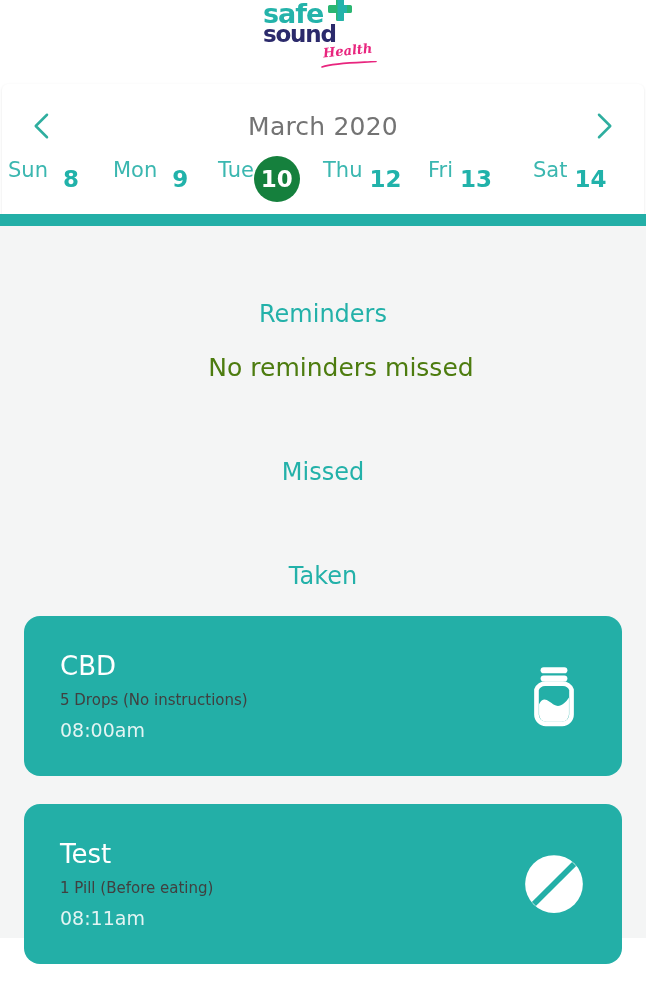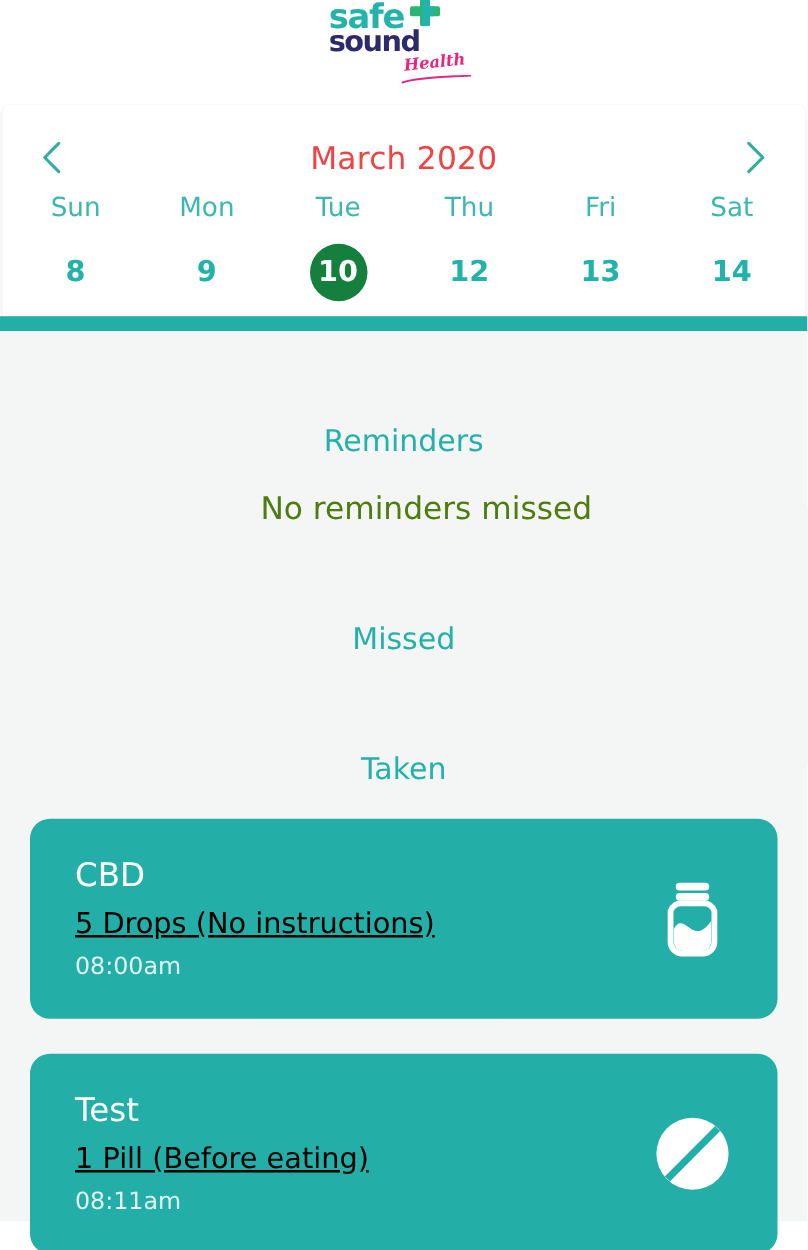--- a/index.html
+++ b/index.html
@@ -63,30 +63,30 @@
     display:flex; align-items:center; justify-content:space-between;
     padding:0 22px;
     height:56px;
   }
   .chev{
     width:36px; height:36px;
     display:flex; align-items:center; justify-content:center;
     cursor:pointer;
   }
   .cal-month{
-    font-size:25px; font-weight:500; color:#ef4444;
+    font-size:25px; font-weight:500; color:#737373;
     letter-spacing:0.2px;
     font-family:"DejaVu Sans", sans-serif;
   }
   .cal-days{
     display:flex; padding:0 6px; margin-top:2px;
   }
   .day-col{
     flex:1 1 0;
-    display:flex; flex-direction:column; align-items:center;
+    display:flex; flex-direction:row; align-items:center;
     cursor:pointer;
   }
   .day-name{
     font-size:21px; color:#3bb7b0; font-weight:400;
     font-family:"DejaVu Sans", sans-serif;
     line-height:1;
     margin-bottom:18px;
   }
   .day-num-wrap{
     width:46px; height:46px;
@@ -141,23 +141,23 @@
     padding:0 30px 0 36px;
     cursor:pointer;
   }
   .med-text{ flex:1 1 auto; }
   .med-name{
     font-size:26px; color:#ffffff; font-weight:400;
     font-family:"DejaVu Sans", sans-serif;
     line-height:1; margin-bottom:14px;
   }
   .med-dose{
-    font-size:23px; color:#000000; font-weight:400;
-    font-family:"DejaVu Sans", sans-serif;
-    line-height:1; margin-bottom:13px;text-decoration:underline;
+    font-size:15px; color:#404040; font-weight:400;
+    font-family:"DejaVu Sans", sans-serif;
+    line-height:1; margin-bottom:13px;
   }
   .med-time{
     font-size:19px; color:#e3f4f3; font-weight:400;
     font-family:"DejaVu Sans", sans-serif;
     line-height:1;
   }
   .med-icon{
     width:76px; height:76px;
     flex:0 0 auto;
     display:flex; align-items:center; justify-content:center;

